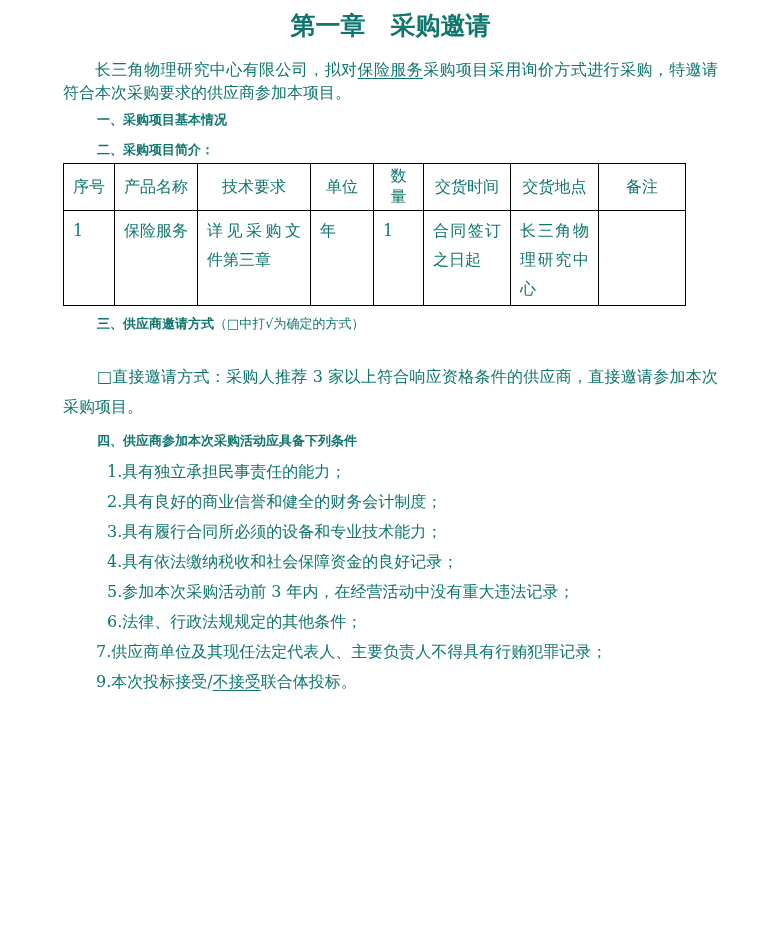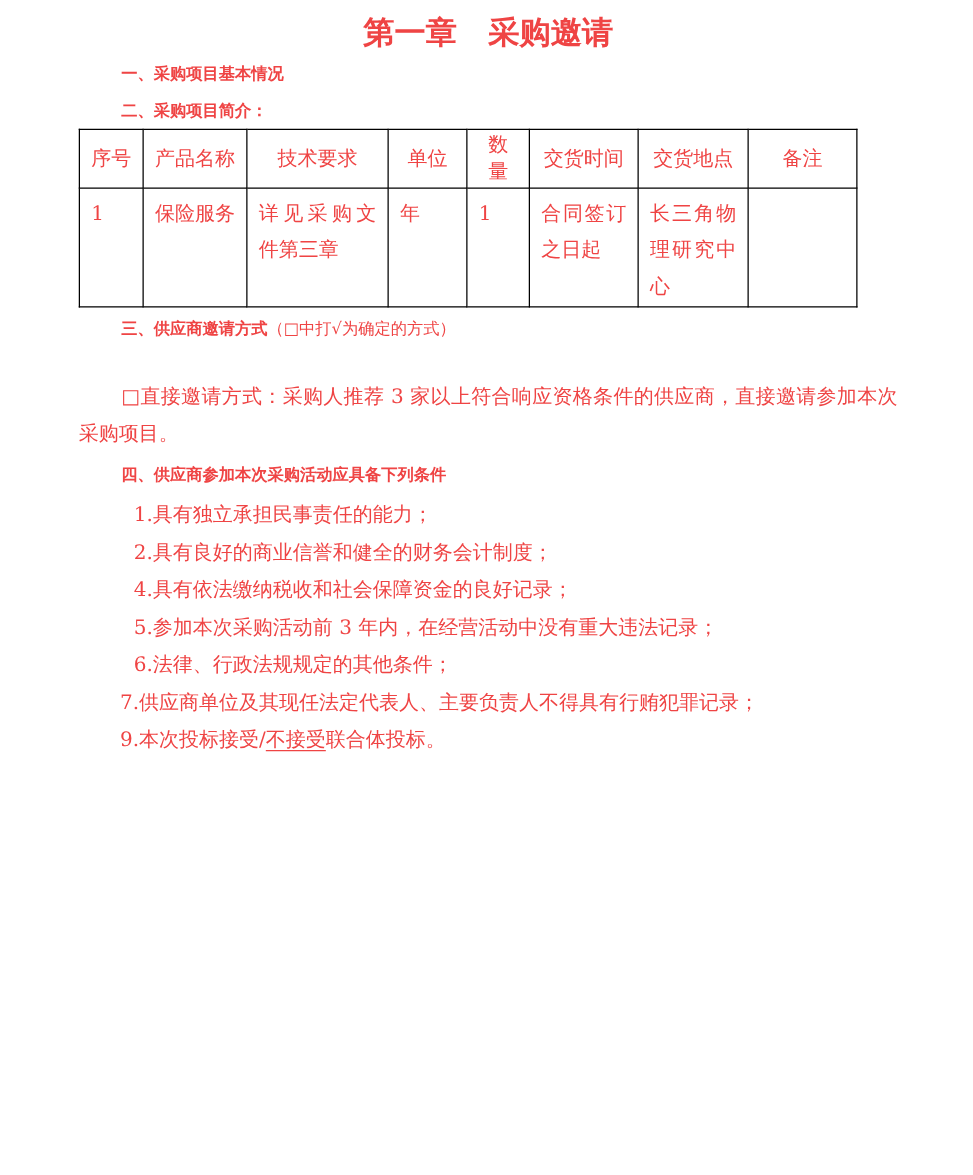--- a/index.html
+++ b/index.html
@@ -1,21 +1,21 @@
 <!DOCTYPE html>
 <html><head>
 <meta charset="utf-8">
 <style>
   * { box-sizing: border-box; }
   html, body { margin: 0; padding: 0; background: #ffffff; }
   .page {
     width: 778px; height: 760px;
     padding: 8px 60px 0 63px;
     overflow: hidden;
-    color: #ef4444;
+    color: #0f766e;
     background: #ffffff;
     font-family: "DejaVu Serif", "Liberation Serif", serif;
     font-size: 16px;
   }
   .title {
     margin: 0;
     text-align: center;
     font-size: 25px;
     font-weight: 700;
     line-height: 36px;
@@ -76,20 +76,21 @@
   .ind-b { text-indent: 33px; }
   .u { text-decoration: underline; text-underline-offset: 3px; }
 </style>
 </head>
 <body>
 
 <div class="page">
 
   <h1 class="title">第一章　采购邀请</h1>
 
+  <p class="intro"><span>长三角物理研究中心有限公司，拟对</span><span class="u">保险服务</span><span>采购项目采用询价方式进行采购，特邀请符合本次采购要求的供应商参加本项目。</span></p>
 
   <h2 class="hd hd1">一、采购项目基本情况</h2>
 
 
   <h2 class="hd hd2">二、采购项目简介：</h2>
 
   <table class="spec">
     <colgroup>
       <col style="width:51px">
         <col style="width:83px">
@@ -129,20 +130,21 @@
   <h2 class="hd hd3"><span>三、供应商邀请方式</span><span class="note">（□中打√为确定的方式）</span></h2>
 
 
   <p class="opt opt2">□直接邀请方式：采购人推荐 3 家以上符合响应资格条件的供应商，直接邀请参加本次采购项目。</p>
 
   <h2 class="hd hd4">四、供应商参加本次采购活动应具备下列条件</h2>
 
   <div class="conds">
     <p class="ind-a">1.具有独立承担民事责任的能力；</p>
     <p class="ind-a">2.具有良好的商业信誉和健全的财务会计制度；</p>
+    <p class="ind-a">3.具有履行合同所必须的设备和专业技术能力；</p>
     <p class="ind-a">4.具有依法缴纳税收和社会保障资金的良好记录；</p>
     <p class="ind-a">5.参加本次采购活动前 3 年内，在经营活动中没有重大违法记录；</p>
     <p class="ind-a">6.法律、行政法规规定的其他条件；</p>
     <p class="ind-b">7.供应商单位及其现任法定代表人、主要负责人不得具有行贿犯罪记录；</p>
     <p class="ind-b"><span>9.本次投标接受/</span><span class="u">不接受</span><span>联合体投标。</span></p>
   </div>
 
 </div>
 
 </body></html>

